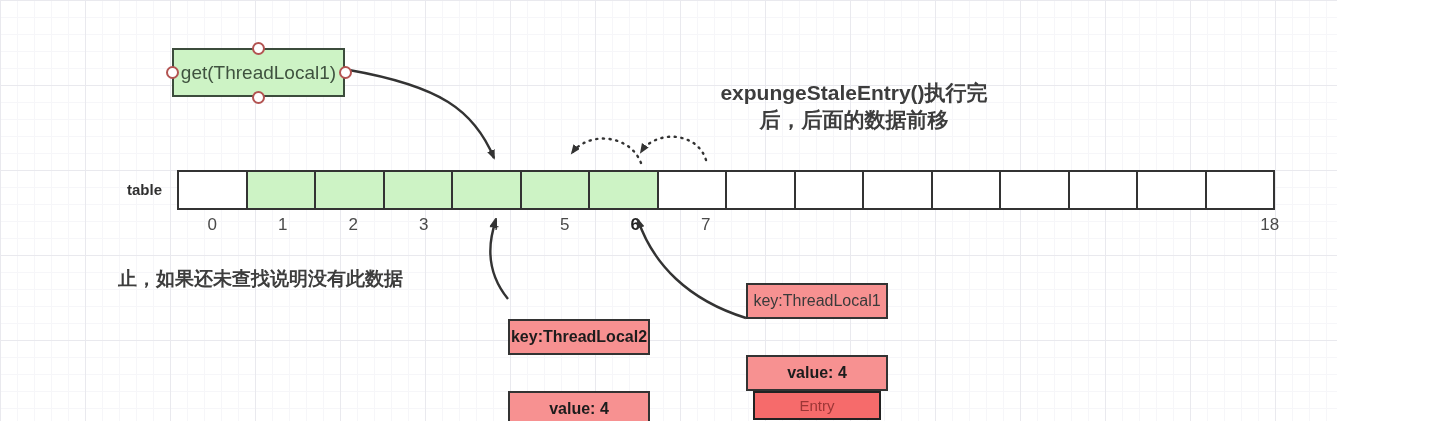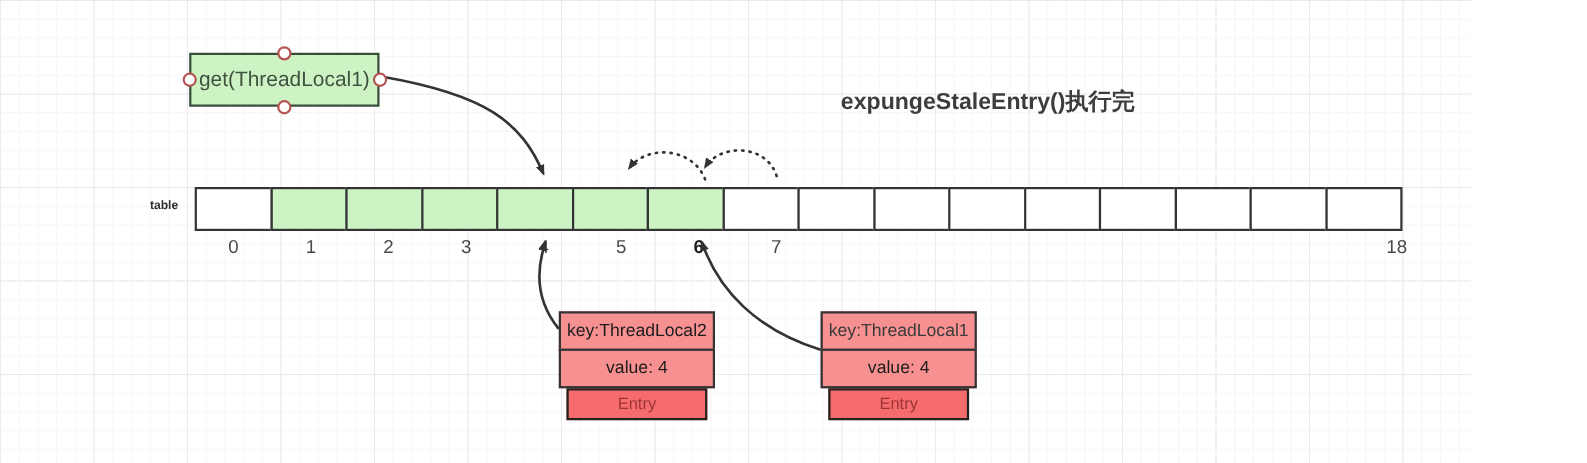--- a/index.html
+++ b/index.html
@@ -20,31 +20,31 @@
     background:#cdf3c5;border:2px solid #3c4c3c;box-sizing:border-box;
     display:flex;align-items:center;justify-content:center;
     font-size:19px;color:#3f523f;
   }
   .handle{
     position:absolute;width:9px;height:9px;border-radius:50%;
     background:#fff;border:2px solid #b35452;box-sizing:content-box;z-index:5;
   }
   
   .title-text{
-    position:absolute;left:728px;top:79px;width:340px;
+    position:absolute;left:684px;top:79px;width:340px;
     text-align:center;font-weight:bold;font-size:21px;line-height:27px;color:#3d3d3d;
   }
   .note-text{
     position:absolute;left:38px;top:263px;width:445px;
     text-align:center;font-weight:bold;font-size:19px;line-height:31px;color:#3d3d3d;
   }
   
   .table-label{
     position:absolute;left:100px;top:181px;width:62px;text-align:right;
-    font-weight:bold;font-size:11px;color:#2f2f2f;
+    font-weight:bold;font-size:15px;color:#2f2f2f;
   }
   .table-row{
     position:absolute;left:177px;top:170px;display:flex;
   }
   .slot{
     width:70.5px;height:40px;background:#ffffff;border:2px solid #333333;
     box-sizing:border-box;margin-left:-2px;
   }
   .slot:first-child{margin-left:0;}
   .slot.filled{background:#cdf3c5;}
@@ -56,21 +56,21 @@
   }
   .slot-label.bold{font-weight:bold;color:#1f1f1f;}
   
   .entry-group{position:absolute;width:142px;}
   .entry-group .cell-kv{
     width:142px;height:36px;background:#f79191;border:2px solid #333;
     box-sizing:border-box;display:flex;align-items:center;justify-content:center;
     font-size:16px;color:#1c1c1c;
   }
   .entry-group .cell-kv + .cell-kv{margin-top:-2px;}
-  .entry-group .cell-kv.bold{font-weight:normal;}
+  .entry-group .cell-kv.bold{font-weight:bold;margin-top:36px;}
   .entry-group .cell-kv.plain{font-weight:normal;color:#3a3a3a;}
   .entry-group .cell-entry{
     width:128px;height:29px;margin:16px auto;margin-top:0px;
     background:#f66b6b;border:2px solid #222;box-sizing:border-box;
     display:flex;align-items:center;justify-content:center;
     font-size:15px;color:#9c3636;
   }
   .arrows{position:absolute;left:0;top:0;pointer-events:none;}
 </style>
 </head>
@@ -81,23 +81,25 @@
   <div class="get-box">
     <span>get(ThreadLocal1)</span>
   </div>
   <div class="handle" style="left:252px;top:42px;"></div>
   <div class="handle" style="left:166px;top:66px;"></div>
   <div class="handle" style="left:339px;top:66px;"></div>
   <div class="handle" style="left:252px;top:91px;"></div>
 
   <div class="title-text">
     <div>expungeStaleEntry()执行完</div>
+    <div>后，后面的数据前移</div>
   </div>
 
   <div class="note-text">
+    <div>止，如果还未查找说明没有此数据</div>
   </div>
 
   <div class="table-label">table</div>
 
   <div class="table-row">
     <div class="slot"></div>
     <div class="slot filled"></div>
     <div class="slot filled"></div>
     <div class="slot filled"></div>
     <div class="slot filled"></div>

